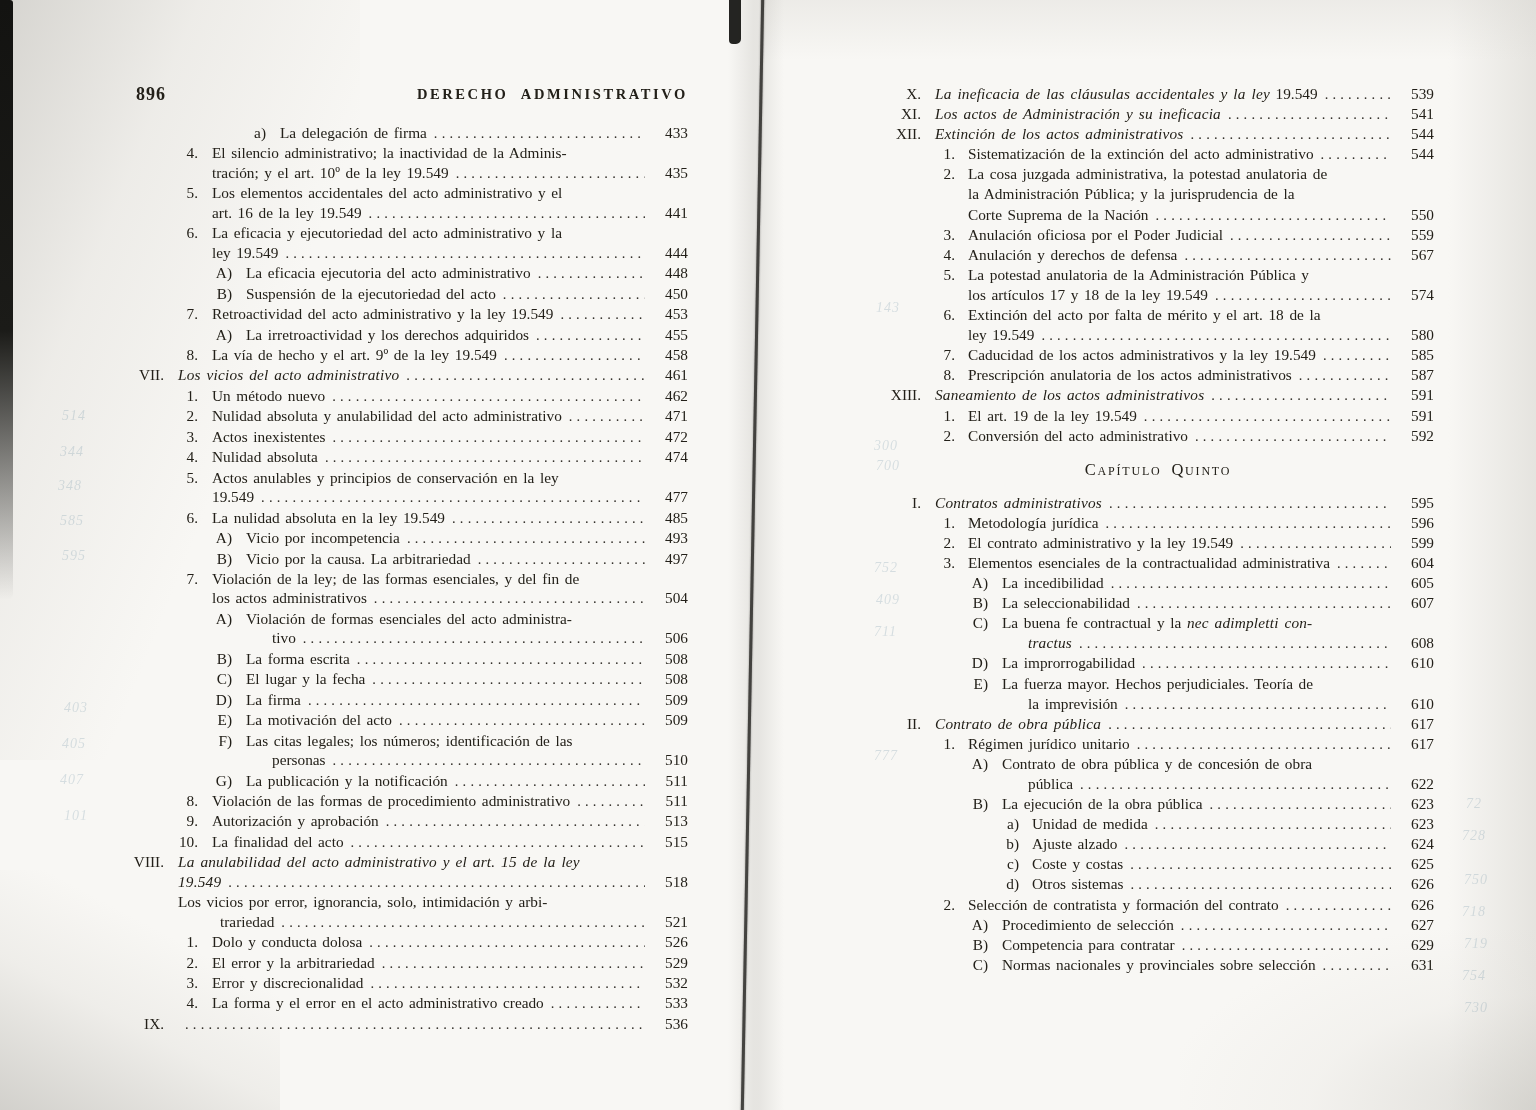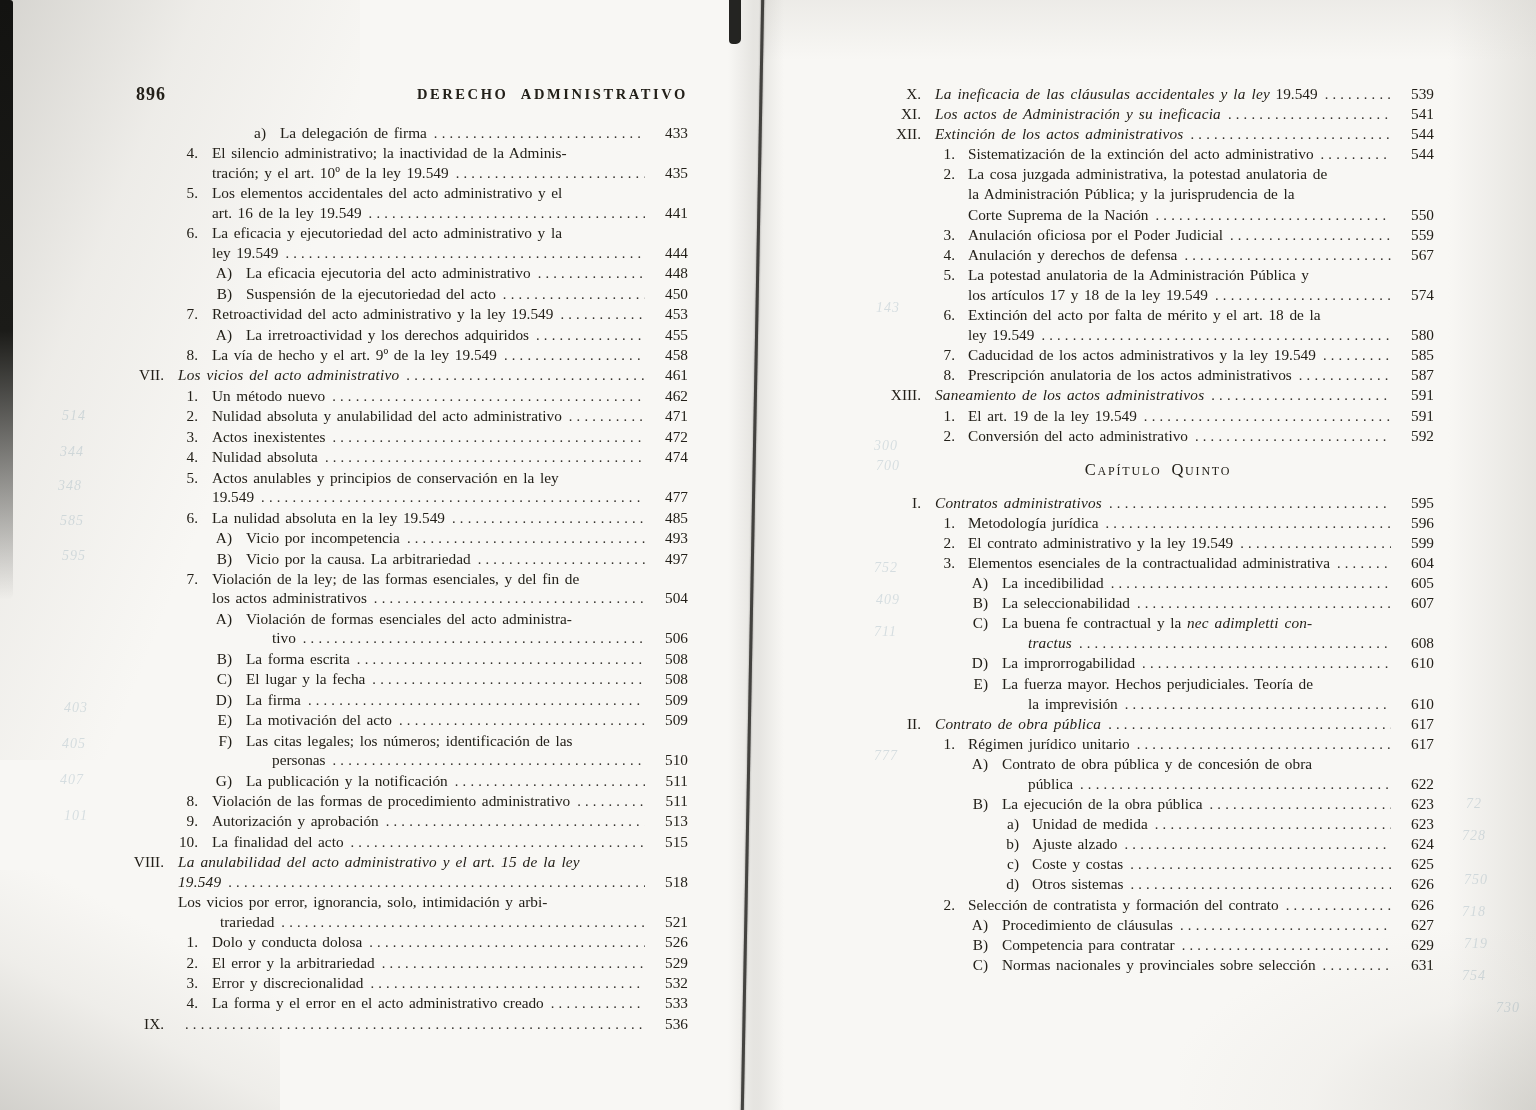--- a/index.html
+++ b/index.html
@@ -101,21 +101,21 @@
       <span class="ghost" style="left: 874px; top: 560px;">752</span>
       <span class="ghost" style="left: 876px; top: 592px;">409</span>
       <span class="ghost" style="left: 874px; top: 624px;">711</span>
       <span class="ghost" style="left: 874px; top: 748px;">777</span>
       <span class="ghost" style="left: 1466px; top: 796px;">72</span>
       <span class="ghost" style="left: 1462px; top: 828px;">728</span>
       <span class="ghost" style="left: 1464px; top: 872px;">750</span>
       <span class="ghost" style="left: 1462px; top: 904px;">718</span>
       <span class="ghost" style="left: 1464px; top: 936px;">719</span>
       <span class="ghost" style="left: 1462px; top: 968px;">754</span>
-      <span class="ghost" style="left: 1496px; top: 1000px;">730</span>
+      <span class="ghost" style="left: 1464px; top: 1000px;">730</span>
     </div>
 
   <div class="page lp">
     <div class="phead">
       <span class="pnum">896</span>
       <span class="rhead">DERECHO ADMINISTRATIVO</span>
     </div>
     <div class="entries" id="lp-entries">
         <div class="entry">
           <div class="line">
@@ -734,21 +734,21 @@
           <div class="line">
             <span class="lbl l1"><span>2.</span></span>
             <span class="txt"><span>Selección de contratista y formación del contrato</span></span>
             <span class="dots"><span>..........................................................................................</span></span>
             <span class="pg">626</span>
           </div>
         </div>
         <div class="entry">
           <div class="line">
             <span class="lbl l2"><span>A)</span></span>
-            <span class="txt"><span>Procedimiento de cláusulas</span></span>
+            <span class="txt"><span>Procedimiento de selección</span></span>
             <span class="dots"><span>..........................................................................................</span></span>
             <span class="pg">627</span>
           </div>
         </div>
         <div class="entry">
           <div class="line">
             <span class="lbl l2"><span>B)</span></span>
             <span class="txt"><span>Competencia para contratar</span></span>
             <span class="dots"><span>..........................................................................................</span></span>
             <span class="pg">629</span>

